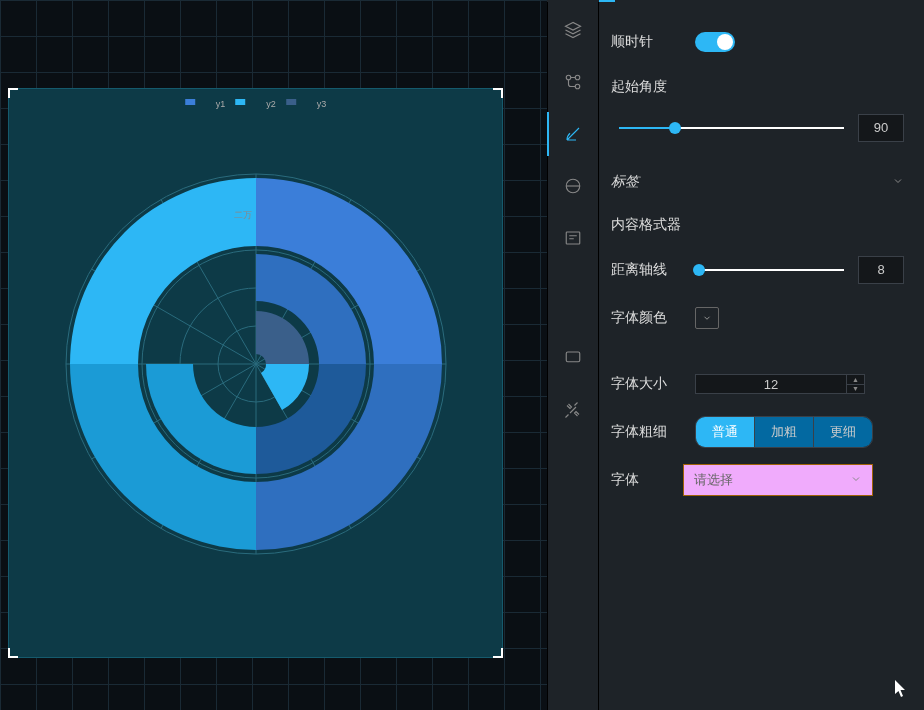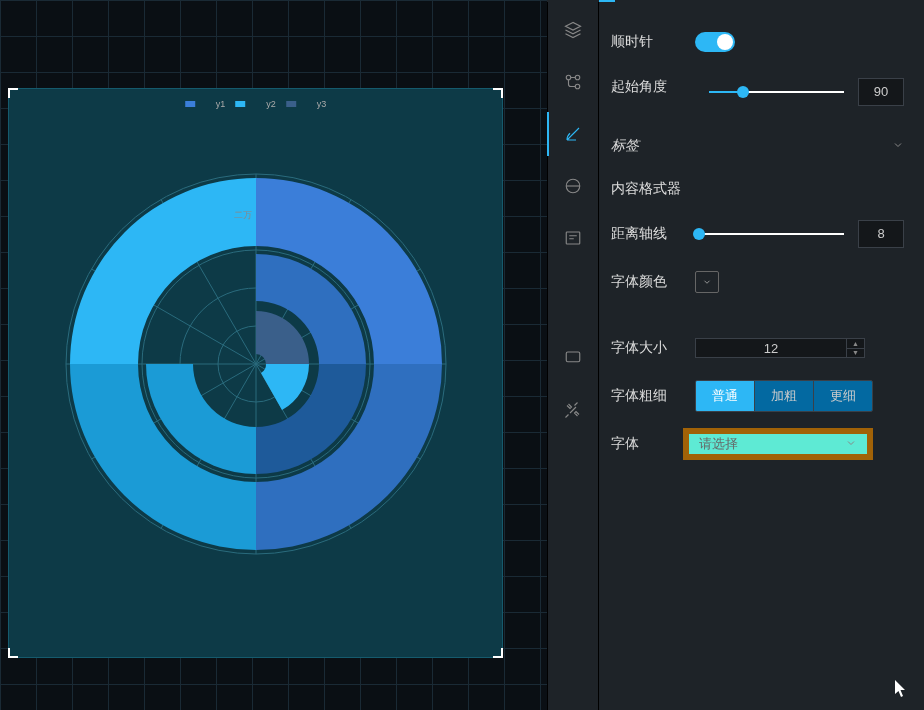--- a/index.html
+++ b/index.html
@@ -51,21 +51,21 @@
     .legend {
       position: absolute;
       top: 10px;
       left: 50%;
       transform: translateX(-50%);
       display: flex;
       gap: 10px;
       font-size: 9px;
       color: #aaa;
     }
-    .legend-item { display: flex; align-items: center; gap: 21px; }
+    .legend-item { display: flex; gap: 21px; }
     .legend-swatch { width: 10px; height: 6px; }
     .radar-chart {
       position: absolute;
       top: 75px;
       left: 50%;
       transform: translateX(-50%);
       width: 400px;
       height: 400px;
     }
     .radar-tick-label {
@@ -269,43 +269,43 @@
       justify-content: center;
       color: #888;
       font-size: 7px;
       cursor: pointer;
     }
     .stepper:first-child { border-bottom: 1px solid #3a4048; }
     
     .btn-group {
       display: flex;
       border: 1px solid #3a4048;
-      border-radius: 2px;
+      border-radius: 10px;
       overflow: hidden;
     }
     .btn-group button {
       padding: 6px 16px;
       background: #0369a1;
       border: none;
       color: #ccc;
       font-size: 13px;
       cursor: pointer;
       font-family: inherit;
     }
     .btn-group button.active {
       background: #2db7f5;
       color: #fff;
     }
     .btn-group button:not(:last-child) { border-right: 1px solid #3a4048; }
     
     .select {
       width: 190px;
       height: 32px;
-      background: #5eead4;
-      border: 6px solid #a16207;
+      background: #f0abfc;
+      border: 1px solid #a16207;
       display: flex;
       align-items: center;
       justify-content: space-between;
       padding: 0 10px;
       cursor: pointer;
     }
     .select .placeholder { color: #666; font-size: 13px; }
     .select .arrow { color: #888; }
     
     .spacer-block { height: 18px; }
@@ -438,21 +438,21 @@
   </div>
 </div>
 
 <div class="props-panel">
 
   <div class="prop-row">
     <span class="prop-label">顺时针</span>
     <div class="toggle"></div>
   </div>
 
-  <div class="prop-row" style="flex-direction:row;align-items:flex-start;gap:18px;min-height:auto;padding:12px 0 18px">
+  <div class="prop-row" style="flex-direction:column;align-items:flex-start;gap:18px;min-height:auto;padding:12px 0 18px">
     <span class="prop-label">起始角度</span>
     <div class="slider-wrap indent" style="width:100%">
       <div class="slider">
         <div class="track-fill" style="width:25%"></div>
         <div class="thumb" style="left:25%"></div>
       </div>
       <div class="slider-value">90</div>
     </div>
   </div>
 

